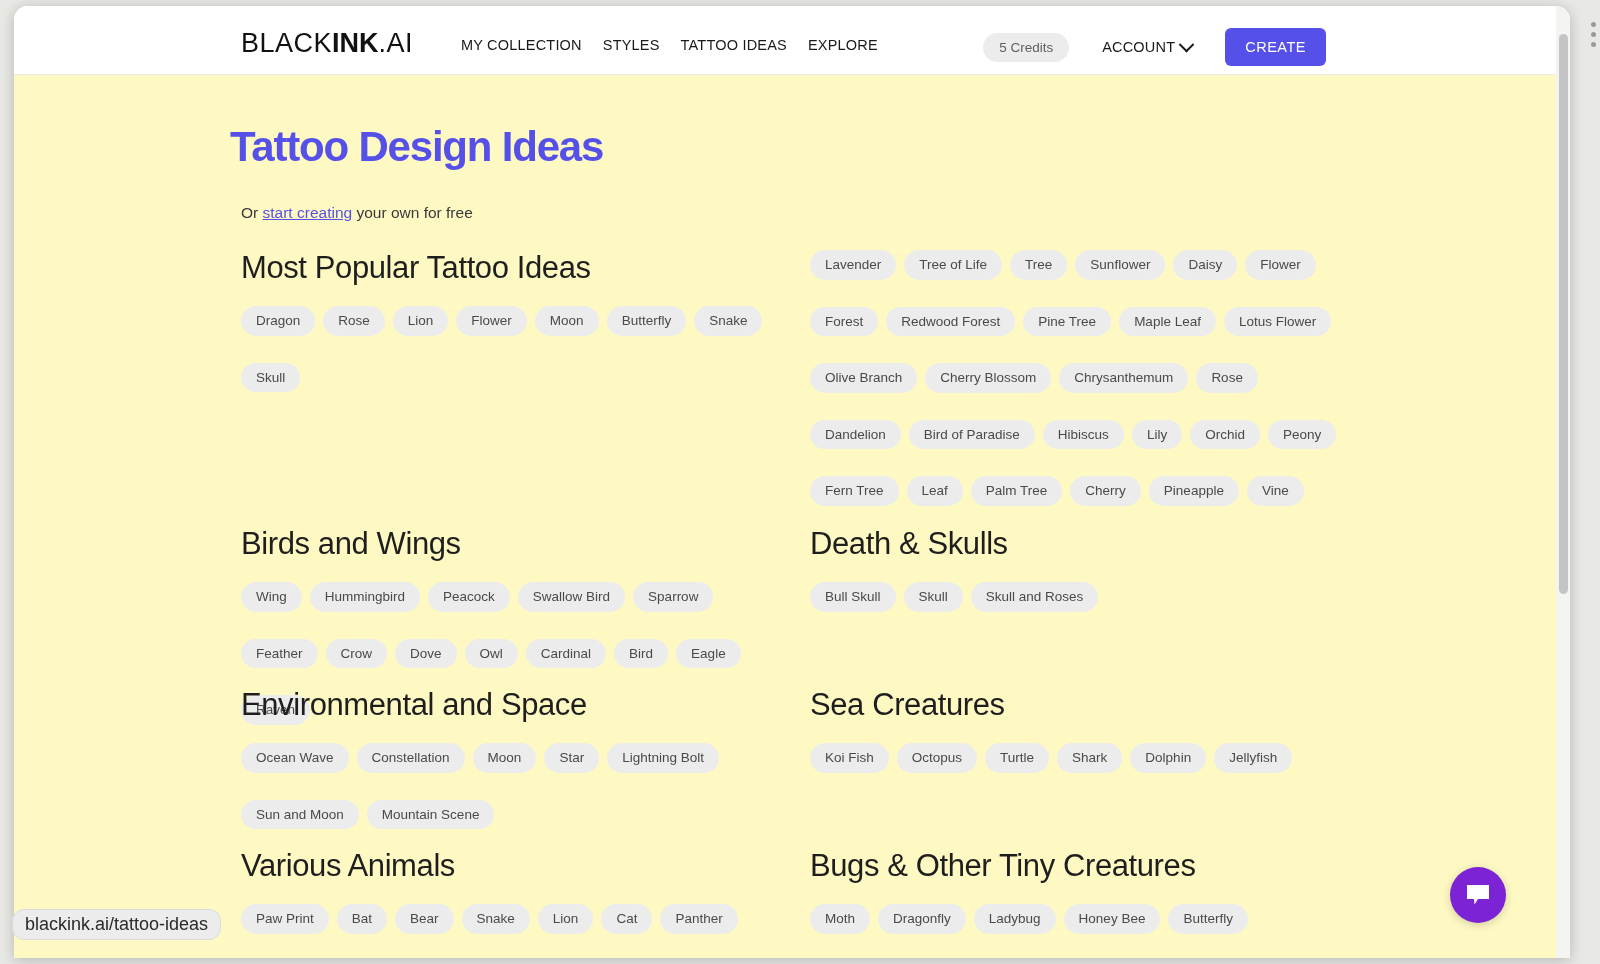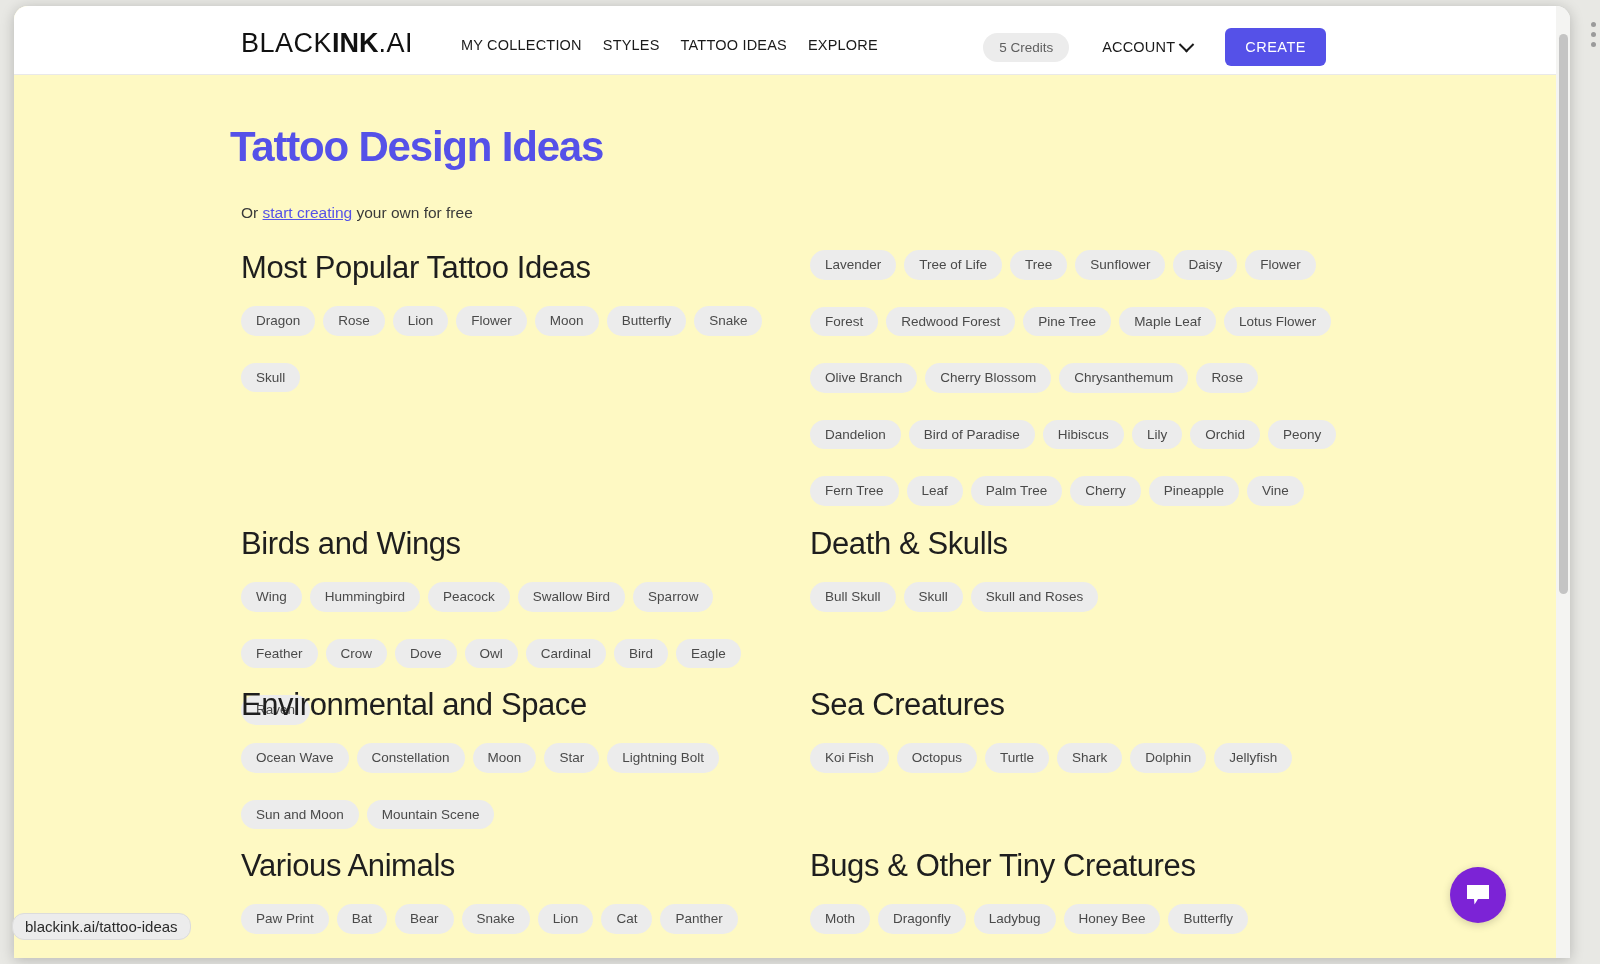--- a/index.html
+++ b/index.html
@@ -255,21 +255,21 @@
 
   
   #status-url {
     position: absolute;
     left: 12px;
     bottom: 24px;
     background: #ececec;
     border: 1px solid #dcdcdc;
     border-radius: 12px;
     padding: 4px 12px;
-    font-size: 15px;
+    font-size: 18px;
     color: #2a2a2a;
     white-space: nowrap;
     z-index: 30;
   }
 </style>
 </head>
 <body>
 
 <div id="window-frame">
   <div id="page-surface">

